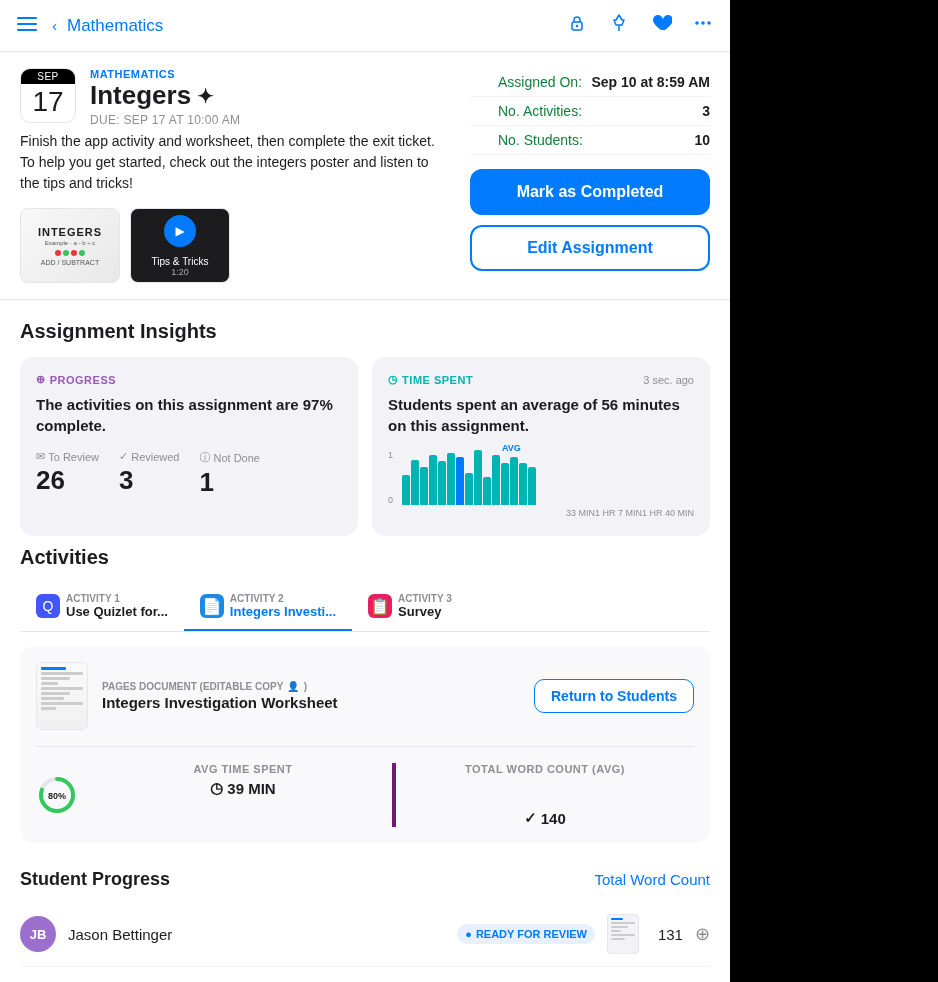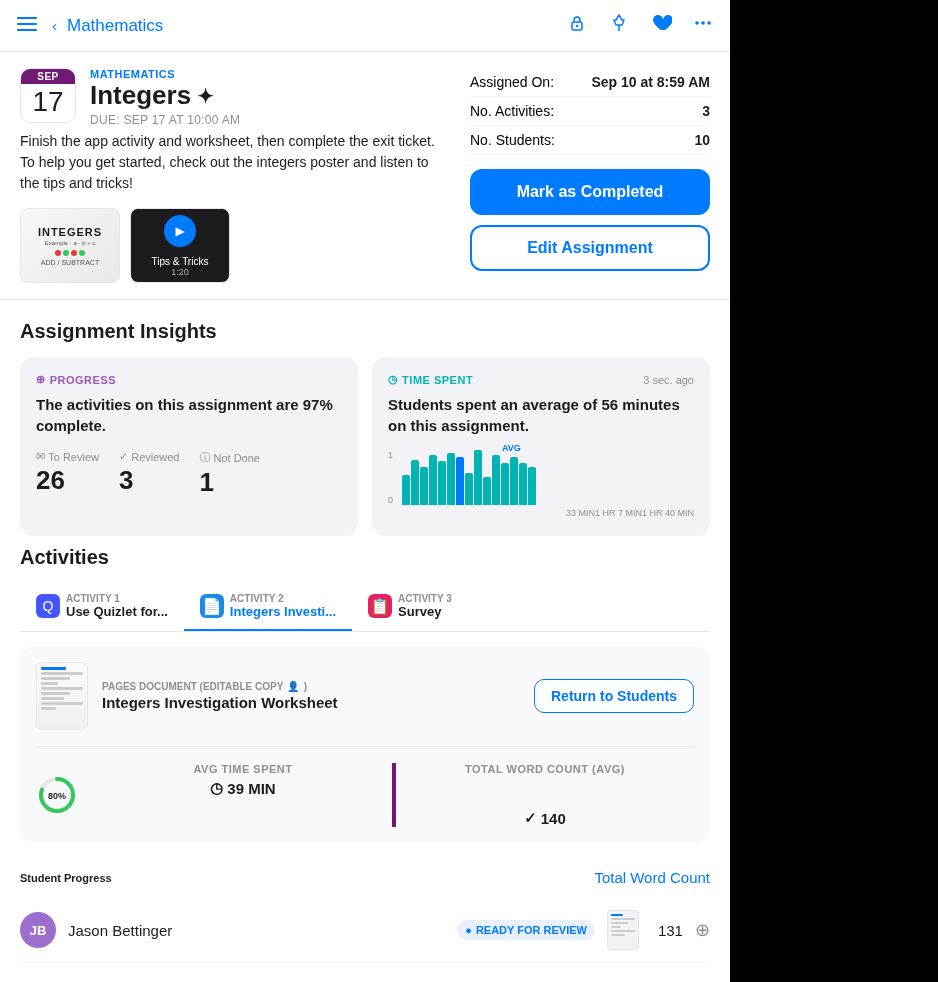--- a/index.html
+++ b/index.html
@@ -65,24 +65,24 @@
       flex-direction: column;
       align-items: center;
       width: 56px;
       border: 1px solid #e5e5ea;
       border-radius: 10px;
       overflow: hidden;
       margin-right: 14px;
       float: left;
     }
     .calendar-month {
-      background: #701a75;
+      background: #000000;
       color: #fff;
       font-size: 10px;
-      font-weight: 700;
+      font-weight: 400;
       text-transform: uppercase;
       width: 100%;
       text-align: center;
       padding: 2px 0;
       letter-spacing: 0.5px;
     }
     .calendar-day {
       font-size: 28px;
       font-weight: 300;
       color: #1c1c1e;
@@ -203,21 +203,21 @@
       width: 240px;
       flex-shrink: 0;
     }
     .info-row {
       display: flex;
       justify-content: space-between;
       padding: 6px 0;
       border-bottom: 1px solid #f2f2f7;
       font-size: 14px;
     }
-    .info-label { color: #000000; }
+    .info-label { color: #15803d; margin-left: 28px; }
     .info-value { font-weight: 600; color: #1c1c1e; }
     .btn-primary {
       width: 100%;
       background: #007AFF;
       color: #fff;
       border: none;
       border-radius: 12px;
       padding: 14px;
       font-size: 16px;
       font-weight: 600;
@@ -510,21 +510,21 @@
     .student-progress-section {
       padding: 16px 20px 0;
     }
     .student-progress-header {
       display: flex;
       justify-content: space-between;
       align-items: center;
       margin-bottom: 12px;
     }
     .student-progress-title {
-      font-size: 11px;
+      font-size: 18px;
       font-weight: 700;
       color: #1c1c1e;
     }
     .total-word-count-link {
       font-size: 15px;
       color: #007AFF;
       font-weight: 500;
       cursor: pointer;
     }
     .student-row {

